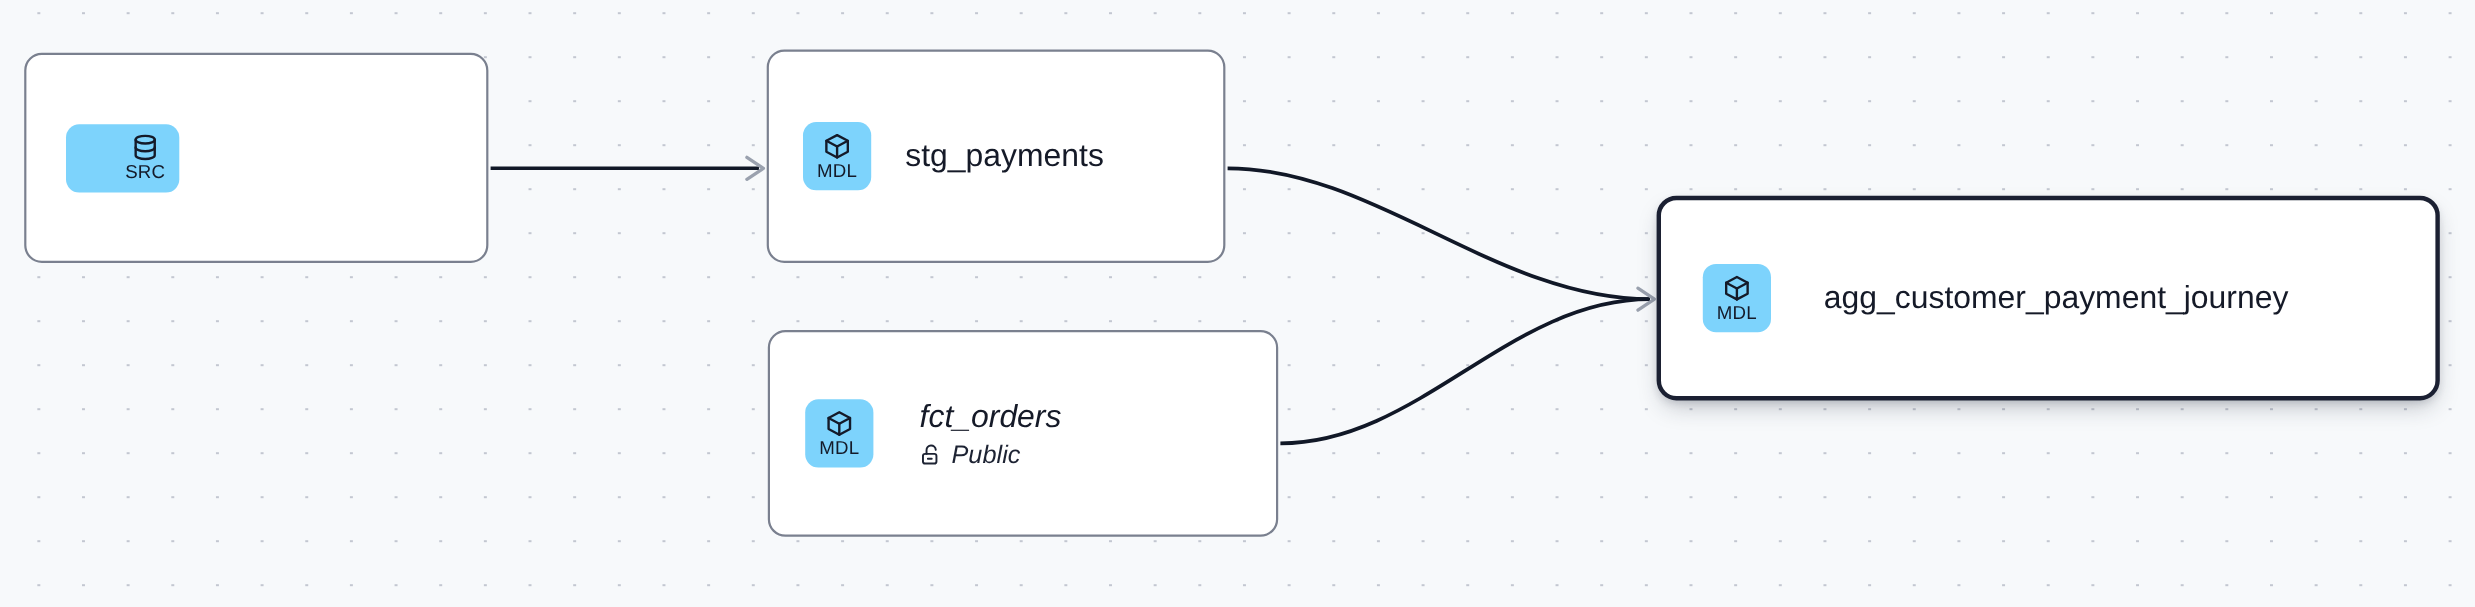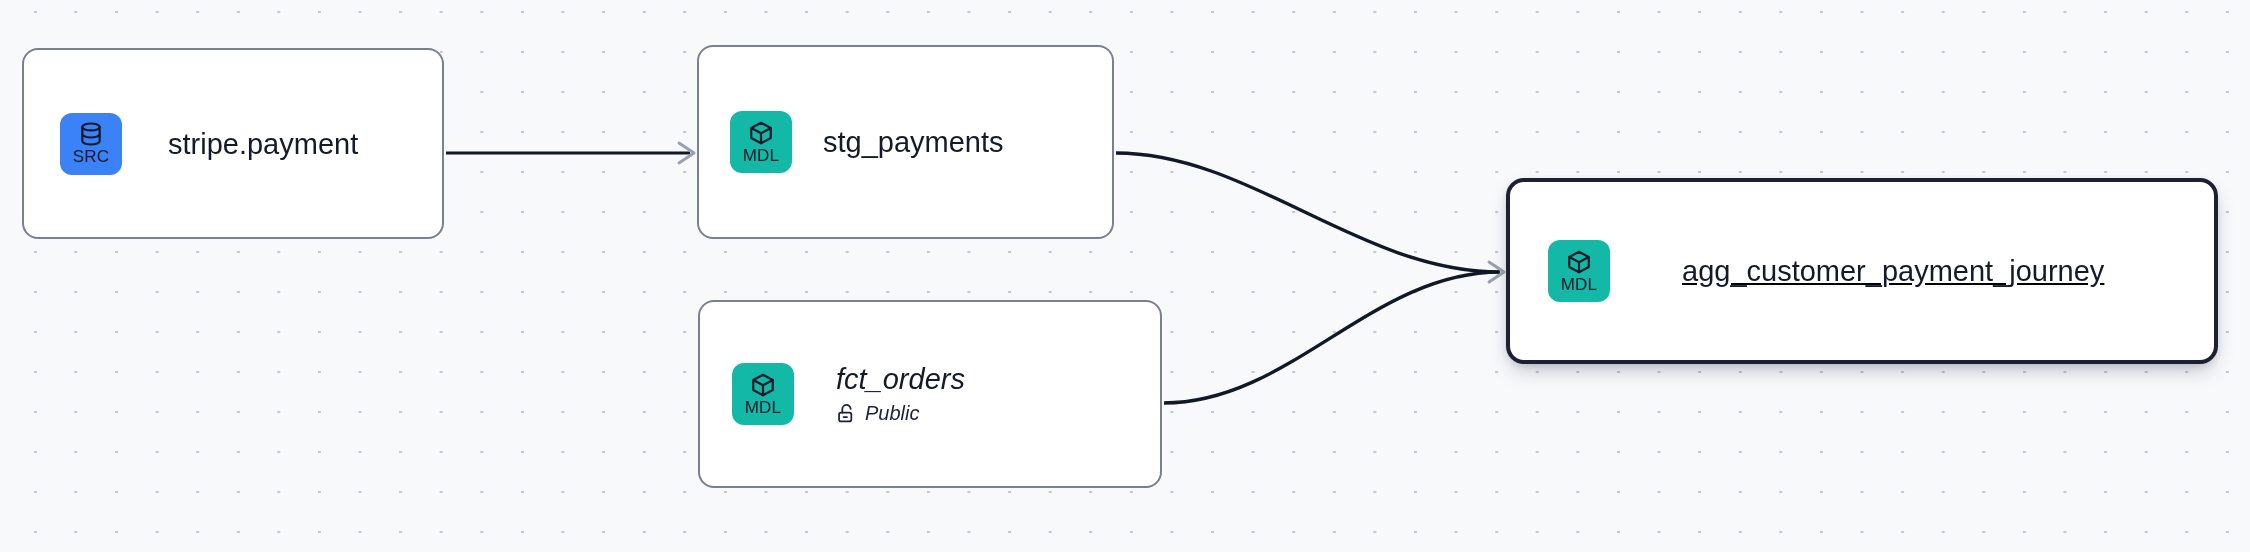--- a/index.html
+++ b/index.html
@@ -57,22 +57,22 @@
     flex: 0 0 auto;
     width: 62px;
     height: 62px;
     border-radius: 12px;
     display: flex;
     flex-direction: column;
     align-items: center;
     justify-content: center;
     gap: 1px;
   }
-  .badge.src { background: #3b82f6; }
-  .badge.mdl { background: #14b8a6; }
+  .badge.src { background: #7dd3fc; padding-left: 41px; }
+  .badge.mdl { background: #7dd3fc; }
 
   .badge svg {
     display: block;
     width: 26px;
     height: 26px;
   }
   .badge .badge-text {
     font-family: "Liberation Sans", sans-serif;
     font-size: 17px;
     line-height: 18px;
@@ -95,21 +95,21 @@
     color: #151a28;
     white-space: nowrap;
     font-weight: 400;
   }
 
   .node-sub {
     display: flex;
     align-items: center;
     gap: 8px;
     font-family: "Liberation Sans", sans-serif;
-    font-size: 20px;
+    font-size: 23px;
     line-height: 26px;
     color: #1d2333;
   }
   .node-sub svg {
     display: block;
     width: 21px;
     height: 21px;
     flex: 0 0 auto;
   }
 
@@ -129,21 +129,21 @@
   #node-fct {
     left: 698px; top: 300px; width: 464px; height: 188px;
     padding-left: 32px;
   }
   #node-fct .node-body { margin-left: 42px; font-style: italic; }
 
   #node-agg {
     left: 1506px; top: 178px; width: 712px; height: 186px;
     padding-left: 38px;
   }
-  #node-agg .node-body { margin-left: 72px; text-decoration: underline; }
+  #node-agg .node-body { margin-left: 48px; }
 </style>
 </head>
 <body>
 
 <div id="canvas">
 
   <svg id="edges" viewBox="0 0 2250 552" width="2250" height="552" xmlns="http://www.w3.org/2000/svg">
 
     <g>
       <path d="M 446 153 L 690 153" fill="none" stroke="#111827" stroke-width="3.2"></path>
@@ -166,23 +166,20 @@
   <div class="node" id="node-source">
     <div class="badge src">
       <span>
         <svg viewBox="0 0 24 24" fill="none" stroke="#141a29" stroke-width="2" stroke-linecap="round" stroke-linejoin="round">
           <ellipse cx="12" cy="5.5" rx="8" ry="3.2"></ellipse>
           <path d="M4 5.5 v13 c0 1.77 3.58 3.2 8 3.2 s8 -1.43 8 -3.2 v-13"></path>
           <path d="M4 12 c0 1.77 3.58 3.2 8 3.2 s8 -1.43 8 -3.2"></path>
         </svg>
       </span>
       <span class="badge-text">SRC</span>
-    </div>
-    <div class="node-body">
-      <div class="node-title">stripe.payment</div>
     </div>
   </div>
 
   <div class="node" id="node-stg">
     <div class="badge mdl">
       <span>
         <svg viewBox="0 0 24 24" fill="none" stroke="#141a29" stroke-width="2" stroke-linecap="round" stroke-linejoin="round">
           <path d="M12 2.6 L21 7.4 L12 12.2 L3 7.4 Z"></path>
           <path d="M3 7.4 V16.6 L12 21.4 V12.2"></path>
           <path d="M21 7.4 V16.6 L12 21.4"></path>

